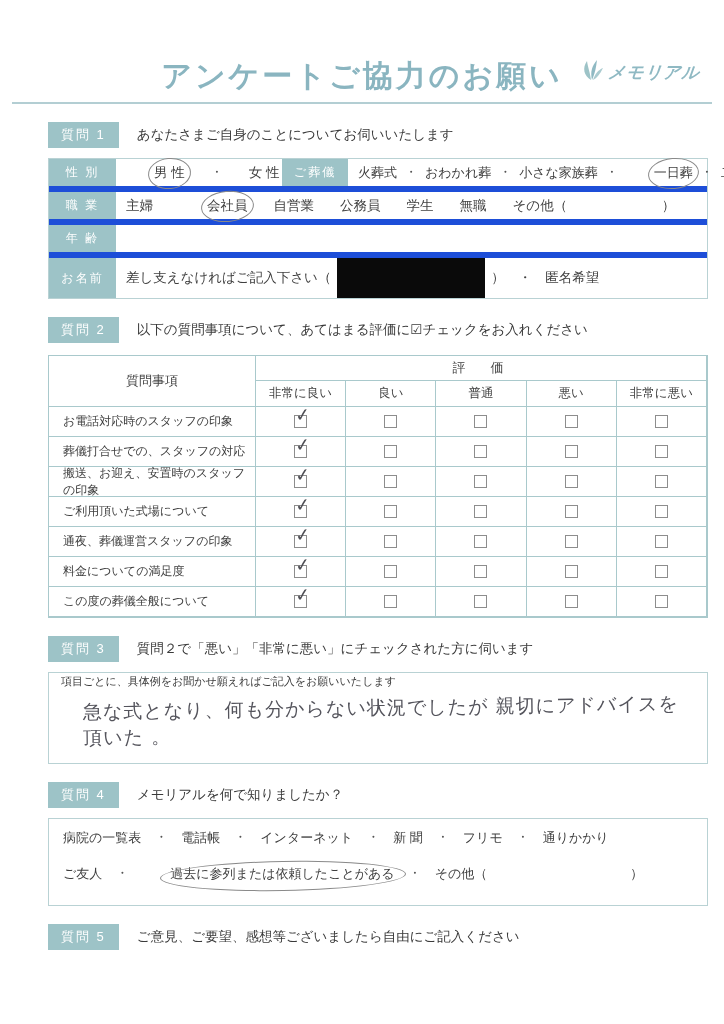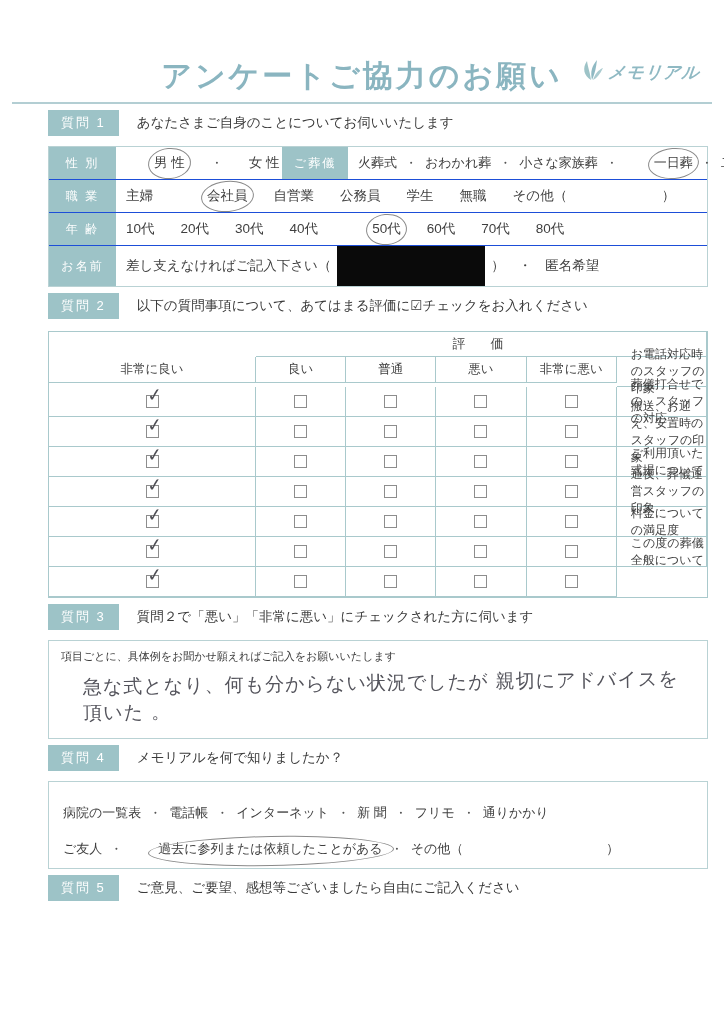--- a/index.html
+++ b/index.html
@@ -10,27 +10,27 @@
   
   .header { position:relative; margin-top:50px; height:46px; }
   .title { text-align:center; font-size:30px; color:#8ab5c0; letter-spacing:3px; font-weight:bold; padding-top:6px; }
   .brand { position:absolute; right:24px; top:8px; display:flex; align-items:center; gap:4px; }
   .brand-name { font-size:17px; font-weight:bold; font-style:italic; color:#8fb9c3; transform:skewX(-6deg); letter-spacing:1px; }
   .rule { margin:6px 12px 0 12px; border-bottom:2px solid #b3ced3; }
 
   .intro { margin:12px 42px 0 42px; font-size:13px; line-height:1.8; color:#3a3a3a; }
 
   
-  .qline { margin:6px 0 0 48px; display:flex; align-items:center; }
+  .qline { margin:18px 0 0 48px; display:flex; align-items:center; }
   .badge { background:#9dc3c7; color:#ffffff; font-size:13px; padding:4px 13px; letter-spacing:2px; flex:0 0 auto; }
   .qtitle { margin-left:18px; font-size:13.5px; color:#3a3a3a; }
 
   
   .q1table { margin:10px 16px 0 48px; width:660px; border:1px solid #b9d2d4; }
-  .q1row { display:grid; border-bottom:1px solid #1d4ed8; min-height:33px; }
+  .q1row { display:grid; border-bottom:6px solid #1d4ed8; min-height:33px; }
   .q1row:last-child { border-bottom:none; }
   .r1 { grid-template-columns:67px 166px 66px 1fr; }
   .r2 { grid-template-columns:67px 1fr; }
   .hcell { background:#9dc3c7; color:#ffffff; font-size:12px; display:flex; align-items:center; justify-content:center; letter-spacing:2px; }
   .ocell { display:flex; align-items:center; font-size:13.5px; padding:0 10px; gap:14px; flex-wrap:nowrap; white-space:nowrap; }
   .ocell.tight { gap:8px; font-size:13px; }
   .ocell.wide { gap:26px; }
   .sep { color:#555; font-size:12px; }
 
   .circled { position:relative; display:inline-block;margin-left:28px; }
@@ -48,26 +48,26 @@
   .q2table > div:nth-child(6n+6), .q2table > .lastcol { }
   .itemhdr { grid-row:1 / 3; font-size:13px; background:#fff; }
   .evalhdr { grid-column:2 / 7; height:25px; font-size:13px; letter-spacing:6px; }
   .rathdr { height:26px; font-size:12.5px; }
   .q2label { justify-content:flex-start !important; padding-left:14px; font-size:12px; height:30px; }
   .cbcell { height:30px; }
   .checkbox { position:relative; width:13px; height:13px; border:1.5px solid #8d8d8d; display:inline-block; }
   .tick { position:absolute; top:-10px; left:0px; font-size:18px; color:#4f4f55; transform:rotate(-6deg); font-weight:bold; line-height:1; }
 
   
-  .fbox { position:relative; margin:10px 16px 0 48px; width:660px; border:1px solid #b9d2d4; padding:8px 12px 14px 12px; }
+  .fbox { position:relative; margin:10px 16px 0 48px; width:660px; border:1px solid #b9d2d4; padding:1px 12px 14px 12px; }
   .fbox-label { font-size:11px; color:#3a3a3a; }
   .hand { font-family:"DejaVu Sans","Liberation Sans",sans-serif; color:#54545c; }
   .hw-q3 { font-size:19px; margin:6px 0 2px 22px; transform:rotate(-0.8deg); letter-spacing:1px; }
 
-  .q4line { display:flex; align-items:flex-end; gap:8px; font-size:13px; min-height:30px; white-space:nowrap; }
+  .q4line { display:flex; align-items:flex-start; gap:14px; font-size:13px; min-height:30px; white-space:nowrap; }
 </style>
 </head>
 <body>
 
 <div class="paper">
 
   <div class="header">
     <div class="title">アンケートご協力のお願い</div>
     <div class="brand">
       <span>
@@ -115,46 +115,37 @@
         <span class="circled small">会社員</span>
         <span>自営業</span>
         <span>公務員</span>
         <span>学生</span>
         <span>無職</span>
         <span>その他（　　　　　　　）</span>
       </div>
     </div>
     <div class="q1row r2">
       <div class="hcell">年 齢</div>
-      <div class="ocell wide">
-        <span>10代</span>
-        <span>20代</span>
-        <span>30代</span>
-        <span>40代</span>
-        <span class="circled small">50代</span>
-        <span>60代</span>
-        <span>70代</span>
-        <span>80代</span>
-      </div>
     </div>
     <div class="q1row r2" style="min-height:40px;">
       <div class="hcell">お名前</div>
       <div class="ocell" style="gap:0;">
         <span>差し支えなければご記入下さい（</span>
         <span class="redact"></span>
         <span>）　・　匿名希望</span>
       </div>
     </div>
   </div>
 
   <div class="qline">
     <span class="badge">質問 2</span>
     <span class="qtitle">以下の質問事項について、あてはまる評価に☑チェックをお入れください</span>
   </div>
   <div class="q2table">
+    <div class="itemhdr">質問事項</div>
     <div class="evalhdr">評　価</div>
     <div class="rathdr">非常に良い</div>
     <div class="rathdr">良い</div>
     <div class="rathdr">普通</div>
     <div class="rathdr">悪い</div>
     <div class="rathdr">非常に悪い</div>
 
     <div class="q2label">お電話対応時のスタッフの印象</div>
     <div class="cbcell">
         <span class="checkbox">

